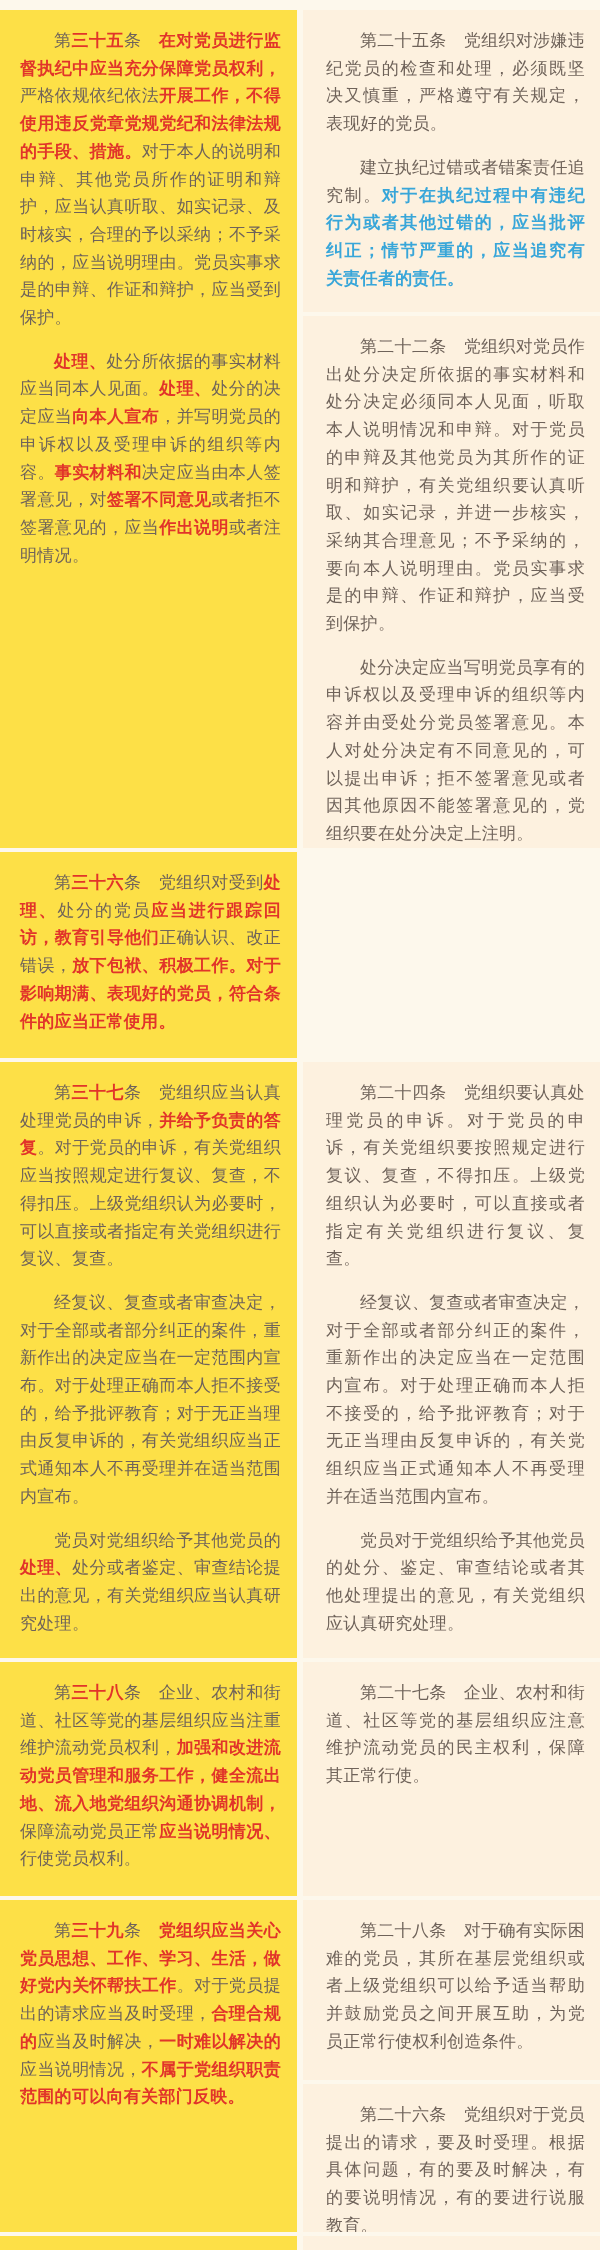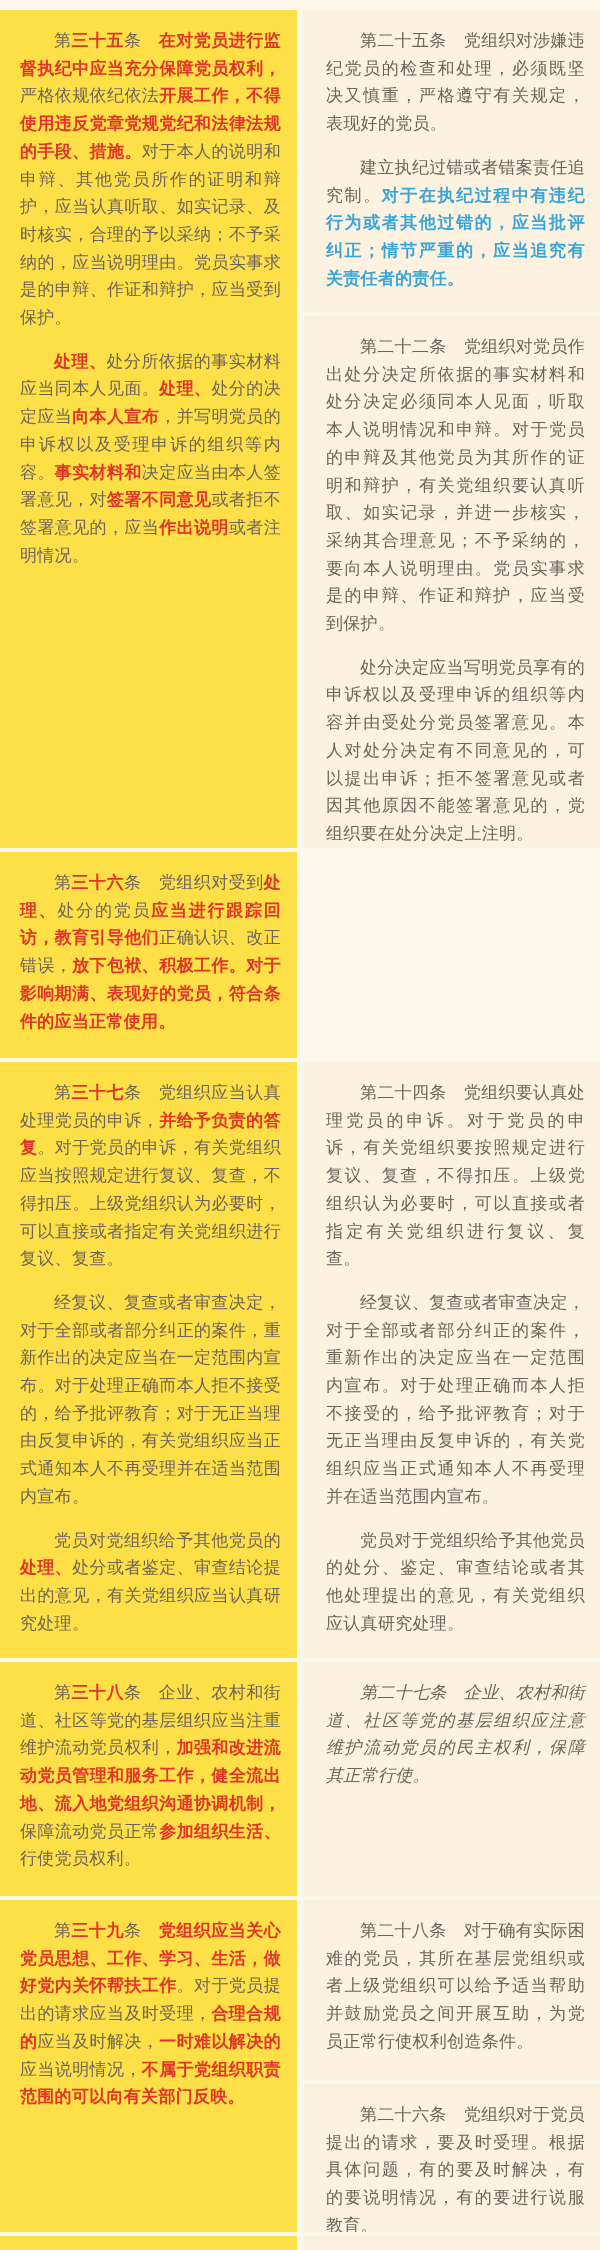--- a/index.html
+++ b/index.html
@@ -73,25 +73,25 @@
         <div class="cell right-cell" style="height: 596px;">
           <p class="para"><span class="c-d">第二十四条　党组织要认真处理党员的申诉。对于党员的申诉，有关党组织要按照规定进行复议、复查，不得扣压。上级党组织认为必要时，可以直接或者指定有关党组织进行复议、复查。</span></p>
           <p class="para"><span class="c-d">经复议、复查或者审查决定，对于全部或者部分纠正的案件，重新作出的决定应当在一定范围内宣布。对于处理正确而本人拒不接受的，给予批评教育；对于无正当理由反复申诉的，有关党组织应当正式通知本人不再受理并在适当范围内宣布。</span></p>
           <p class="para"><span class="c-d">党员对于党组织给予其他党员的处分、鉴定、审查结论或者其他处理提出的意见，有关党组织应认真研究处理。</span></p>
         </div>
       </div>
     </div>
     <div class="row">
       <div class="col left">
         <div class="cell left-cell" style="height: 234px;">
-          <p class="para"><span class="c-d">第</span><span class="c-r">三十八</span><span class="c-d">条　</span><span class="c-d">企业、农村和街道、社区等党的基层组织应当注重维护流动党员权利，</span><span class="c-r">加强和改进流动党员管理和服务工作，健全流出地、流入地党组织沟通协调机制，</span><span class="c-d">保障流动党员正常</span><span class="c-r">参加组织生活、</span><span class="c-d">行使党员权利。</span></p>
+          <p class="para"><span class="c-d">第</span><span class="c-r">三十八</span><span class="c-d">条　</span><span class="c-d">企业、农村和街道、社区等党的基层组织应当注重维护流动党员权利，</span><span class="c-r">加强和改进流动党员管理和服务工作，健全流出地、流入地党组织沟通协调机制，</span><span class="c-d">保障流动党员正常</span><span class="c-r">应当说明情况、</span><span class="c-d">行使党员权利。</span></p>
         </div>
       </div>
       <div class="col right">
-        <div class="cell right-cell" style="height: 234px; font-style: italic;">
+        <div class="cell right-cell" style="height: 234px;">
           <p class="para"><span class="c-d">第二十七条　企业、农村和街道、社区等党的基层组织应注意维护流动党员的民主权利，保障其正常行使。</span></p>
         </div>
       </div>
     </div>
     <div class="row">
       <div class="col left">
         <div class="cell left-cell" style="height: 332px;">
           <p class="para"><span class="c-d">第</span><span class="c-r">三十九</span><span class="c-d">条　</span><span class="c-r">党组织应当关心党员思想、工作、学习、生活，做好党内关怀帮扶工作</span><span class="c-d">。对于党员提出的请求应当及时受理，</span><span class="c-r">合理合规的</span><span class="c-d">应当及时解决，</span><span class="c-r">一时难以解决的</span><span class="c-d">应当说明情况，</span><span class="c-r">不属于党组织职责范围的可以向有关部门反映。</span></p>
         </div>
       </div>

